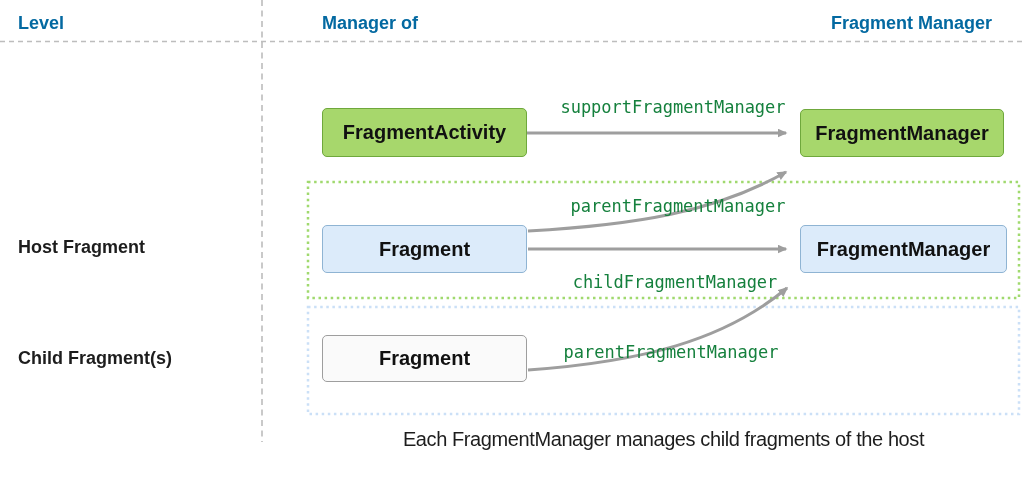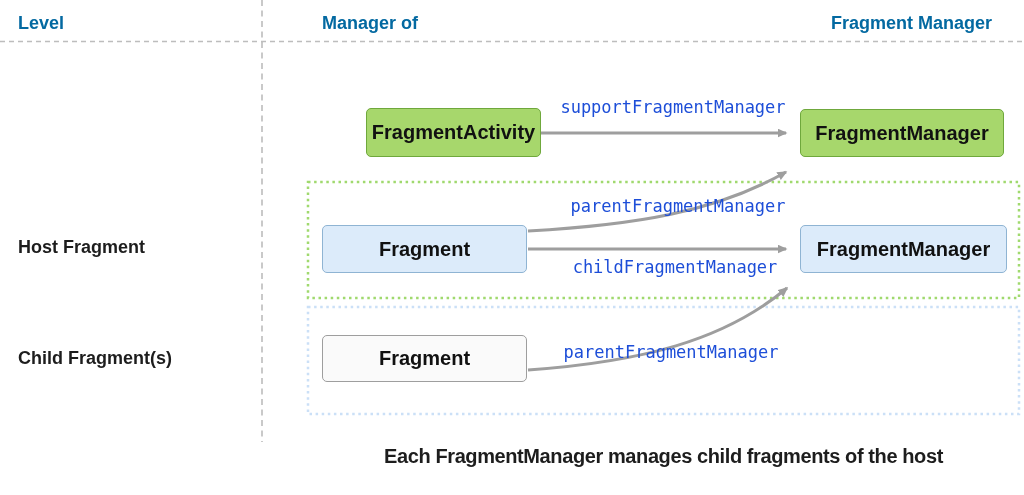--- a/index.html
+++ b/index.html
@@ -28,28 +28,28 @@
     font-size:20px;font-weight:700;color:#111;
     box-sizing:border-box;
     white-space:nowrap;
   }
   .node.green{background:#a7d76c;border:1.5px solid #6fa83c;}
   .node.blue{background:#dcebfa;border:1.5px solid #8fb4d3;}
   .node.white{background:#fafafa;border:1.5px solid #9e9e9e;}
   .arrowlabel{
     position:absolute;
     font-family:"DejaVu Sans Mono", monospace;
-    font-size:17px;font-weight:500;color:#1d4ed8;
+    font-size:17px;font-weight:500;color:#15803d;
     text-align:center;white-space:nowrap;
   }
   .caption{
     position:absolute;
-    left:308px;top:445px;width:711px;
+    left:308px;top:428px;width:711px;
     text-align:center;
-    font-size:20px;font-weight:700;letter-spacing:-0.4px;color:#1d1d1d;
+    font-size:20px;font-weight:400;letter-spacing:-0.4px;color:#1d1d1d;
     white-space:nowrap;
   }
 </style>
 </head>
 <body>
 
 <div class="canvas">
 
   <svg class="lines" viewBox="0 0 1024 495" xmlns="http://www.w3.org/2000/svg">
     <defs>
@@ -70,26 +70,26 @@
     <path d="M528,370 C640,362 724,341 787,288" stroke="#9e9e9e" stroke-width="3" fill="none" marker-end="url(#ah)"></path>
   </svg>
 
   <div class="hdr" style="left:18px;top:13px;">Level</div>
   <div class="hdr" style="left:322px;top:13px;">Manager of</div>
   <div class="hdr" style="left:821px;top:13px;margin-left:10px;">Fragment Manager</div>
 
   <div class="rowlabel" style="left:18px;top:348px;">Child Fragment(s)</div>
   <div class="rowlabel" style="left:18px;top:237px;">Host Fragment</div>
 
-  <div class="node green" style="left:322px;top:108px;width:175px;height:49px;margin-left:44px;">FragmentActivity</div>
+  <div class="node green" style="left:322px;top:108px;width:205px;height:49px;">FragmentActivity</div>
   <div class="node green" style="left:800px;top:109px;width:204px;height:48px;">FragmentManager</div>
   <div class="node blue" style="left:322px;top:225px;width:205px;height:48px;">Fragment</div>
   <div class="node blue" style="left:800px;top:225px;width:207px;height:48px;">FragmentManager</div>
   <div class="node white" style="left:322px;top:335px;width:205px;height:47px;">Fragment</div>
 
   <div class="arrowlabel" style="left:553px;top:97px;width:240px;">supportFragmentManager</div>
   <div class="arrowlabel" style="left:558px;top:196px;width:240px;">parentFragmentManager</div>
-  <div class="arrowlabel" style="left:555px;top:257px;width:240px;">childFragmentManager</div>
+  <div class="arrowlabel" style="left:555px;top:272px;width:240px;">childFragmentManager</div>
   <div class="arrowlabel" style="left:551px;top:342px;width:240px;">parentFragmentManager</div>
 
   <div class="caption">Each FragmentManager manages child fragments of the host</div>
 
 </div>
 
 </body></html>

